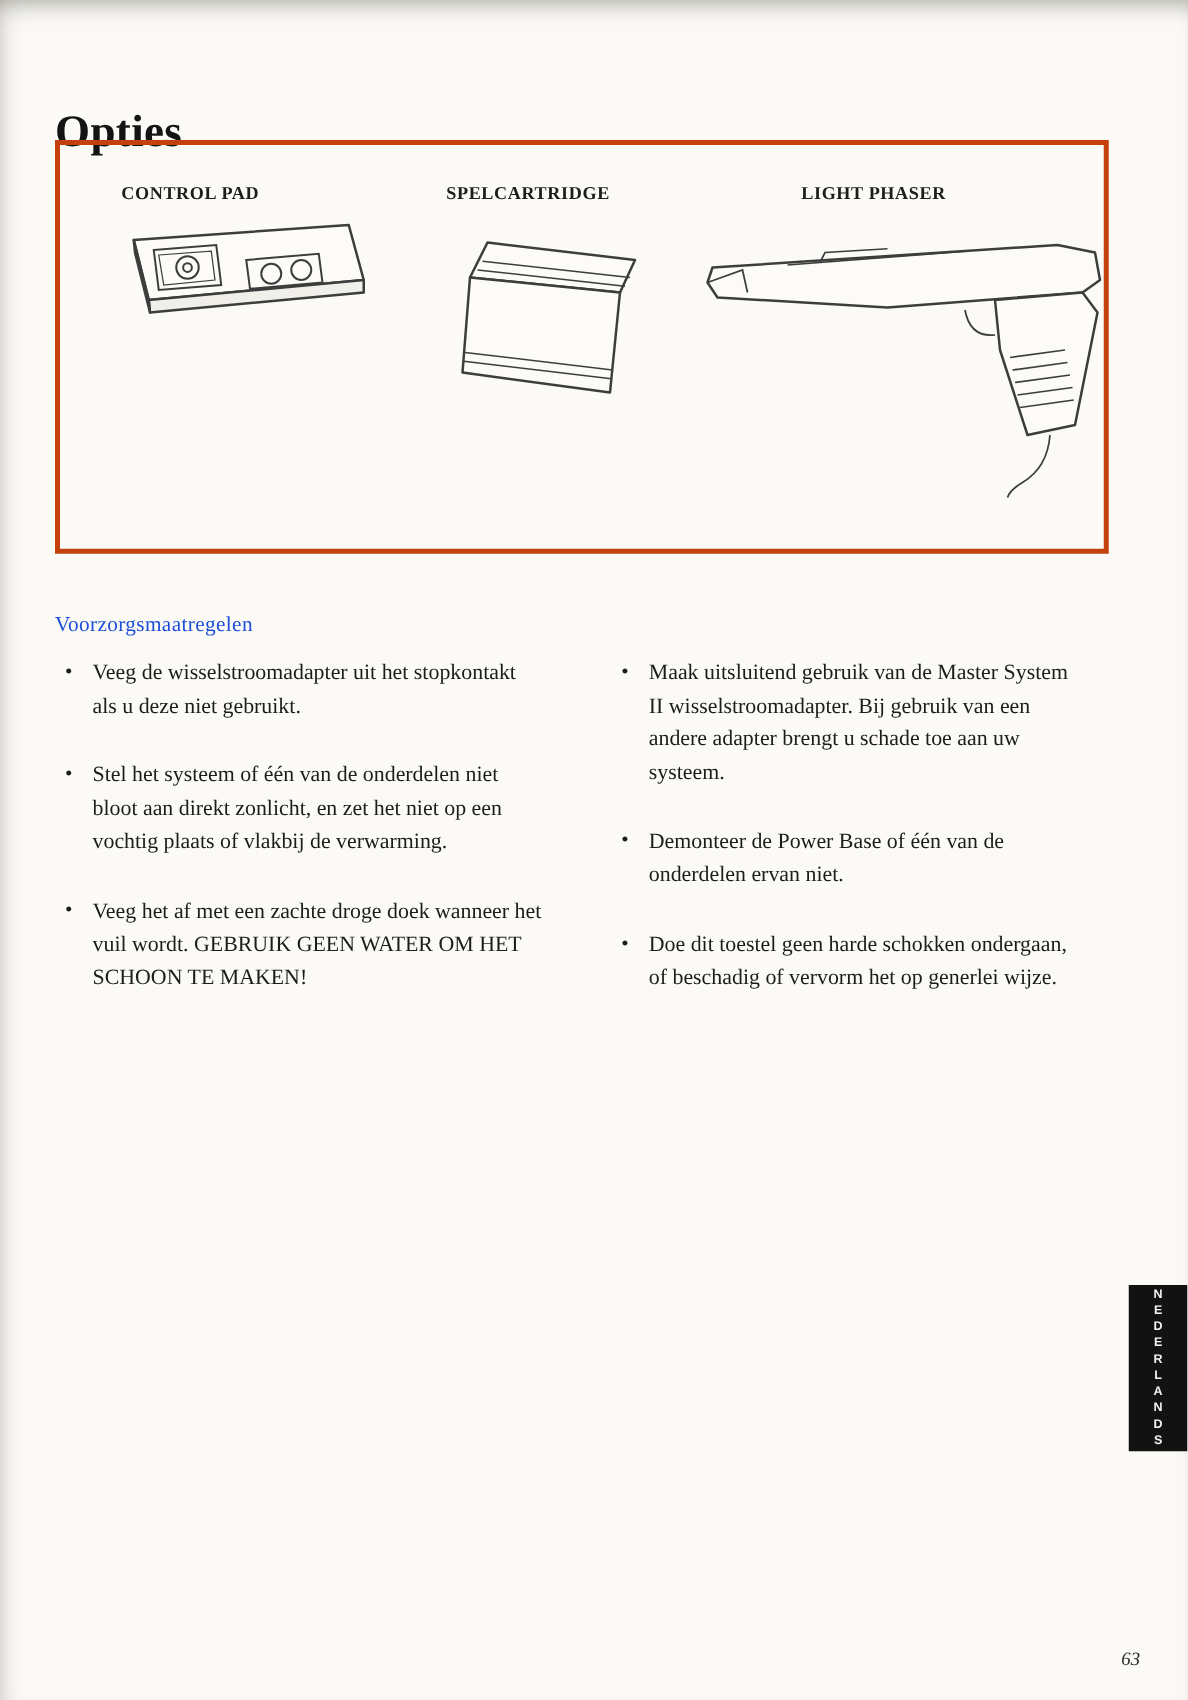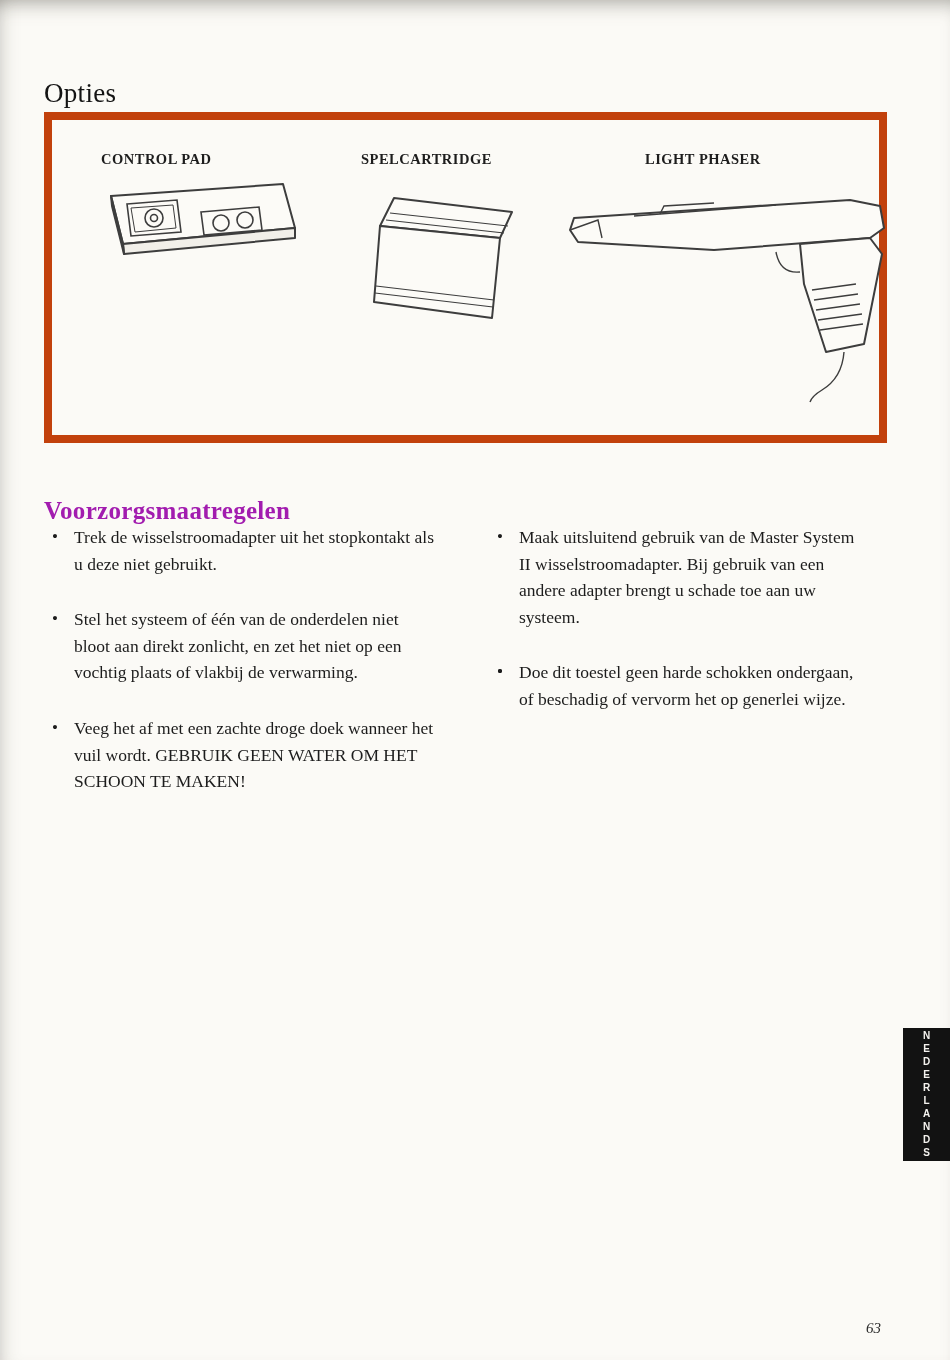--- a/index.html
+++ b/index.html
@@ -13,49 +13,49 @@
     position:relative;
     width:950px; height:1360px;
     margin:0 auto;
     background:#fbfaf6;
     overflow:hidden;
     box-shadow: inset 0 16px 20px -14px rgba(95,92,84,.55),
                 inset 16px 0 20px -16px rgba(95,92,84,.30);
   }
   .doc-title {
     position:absolute; left:44px; top:60px;
-    font-size:27px; font-weight:normal; letter-spacing:.3px;
+    font-size:36px; font-weight:bold; letter-spacing:.3px;
     color:#141414;
   }
   .options-box {
     position:absolute; left:44px; top:112px;
     width:843px; height:331px;
-    border:8px solid #c2410c;
+    border:4px solid #c2410c;
     background:transparent;
   }
   .col-label {
     position:absolute; top:31px;
     font-size:14.5px; font-weight:bold; letter-spacing:.5px;
     color:#1d1d1d; white-space:nowrap;
   }
   .label-pad { left:49px; }
   .label-cart { left:309px; }
   .label-phaser { left:593px; }
   .illus { position:absolute; }
   .illus-pad { left:45px; top:58px; width:210px; height:100px; }
   .illus-cart { left:312px; top:66px; width:160px; height:150px; }
   .illus-phaser { left:512px; top:72px; width:335px; height:212px; }
   .box-caption {
     position:absolute; left:13px; top:178px; width:304px;
     font-size:13.5px; line-height:1.58; color:#232323;
   }
   .section-title {
     position:absolute; left:44px; top:476px;
-    font-size:25px; font-weight:bold; letter-spacing:.3px;
-    color:#a21caf;
+    font-size:17px; font-weight:normal; letter-spacing:.3px;
+    color:#1d4ed8;
   }
   .bullet-col {
     position:absolute; top:524px;
     font-size:17.5px; line-height:1.52;
   }
   .col-left  { left:50px;  width:385px; }
   .col-right { left:495px; width:362px; }
   .bullet-item {
     position:relative;
     padding-left:24px;
@@ -71,21 +71,21 @@
     background:#121212;
     display:flex; align-items:center; justify-content:center;
   }
   .side-tab-text {
     writing-mode:vertical-rl; text-orientation:upright;
     font-family:"Liberation Sans", sans-serif;
     font-size:10px; font-weight:bold; letter-spacing:2px;
     color:#f4f2ee;
   }
   .page-number {
-    position:absolute; left:866px; top:1320px;
+    position:absolute; left:897px; top:1320px;
     font-style:italic; font-size:15px; color:#2a2a2a;
   }
   svg { display:block; width:100%; height:100%; }
 </style>
 </head>
 <body>
 
 <div class="page">
 
   <h1 class="doc-title">Opties</h1>
@@ -150,39 +150,40 @@
       </svg>
     </div>
 
   </div>
 
   <h2 class="section-title">Voorzorgsmaatregelen</h2>
 
   <div class="bullet-col col-left">
     <div class="bullet-item">
       <span class="bullet-dot">•</span>
-      <span>Trek de wisselstroomadapter uit het stopkontakt als u deze niet gebruikt.</span>
+      <span>Veeg de wisselstroomadapter uit het stopkontakt als u deze niet gebruikt.</span>
     </div>
     <div class="bullet-item">
       <span class="bullet-dot">•</span>
       <span>Stel het systeem of één van de onderdelen niet bloot aan direkt zonlicht, en zet het niet op een vochtig plaats of vlakbij de verwarming.</span>
     </div>
     <div class="bullet-item">
       <span class="bullet-dot">•</span>
       <span>Veeg het af met een zachte droge doek wanneer het vuil wordt. GEBRUIK GEEN WATER OM HET SCHOON TE MAKEN!</span>
     </div>
   </div>
 
   <div class="bullet-col col-right">
     <div class="bullet-item">
       <span class="bullet-dot">•</span>
       <span>Maak uitsluitend gebruik van de Master System II wisselstroomadapter. Bij gebruik van een andere adapter brengt u schade toe aan uw systeem.</span>
     </div>
     <div class="bullet-item">
       <span class="bullet-dot">•</span>
+      <span>Demonteer de Power Base of één van de onderdelen ervan niet.</span>
     </div>
     <div class="bullet-item">
       <span class="bullet-dot">•</span>
       <span>Doe dit toestel geen harde schokken ondergaan, of beschadig of vervorm het op generlei wijze.</span>
     </div>
   </div>
 
   <div class="side-tab">
     <span class="side-tab-text">NEDERLANDS</span>
   </div>

